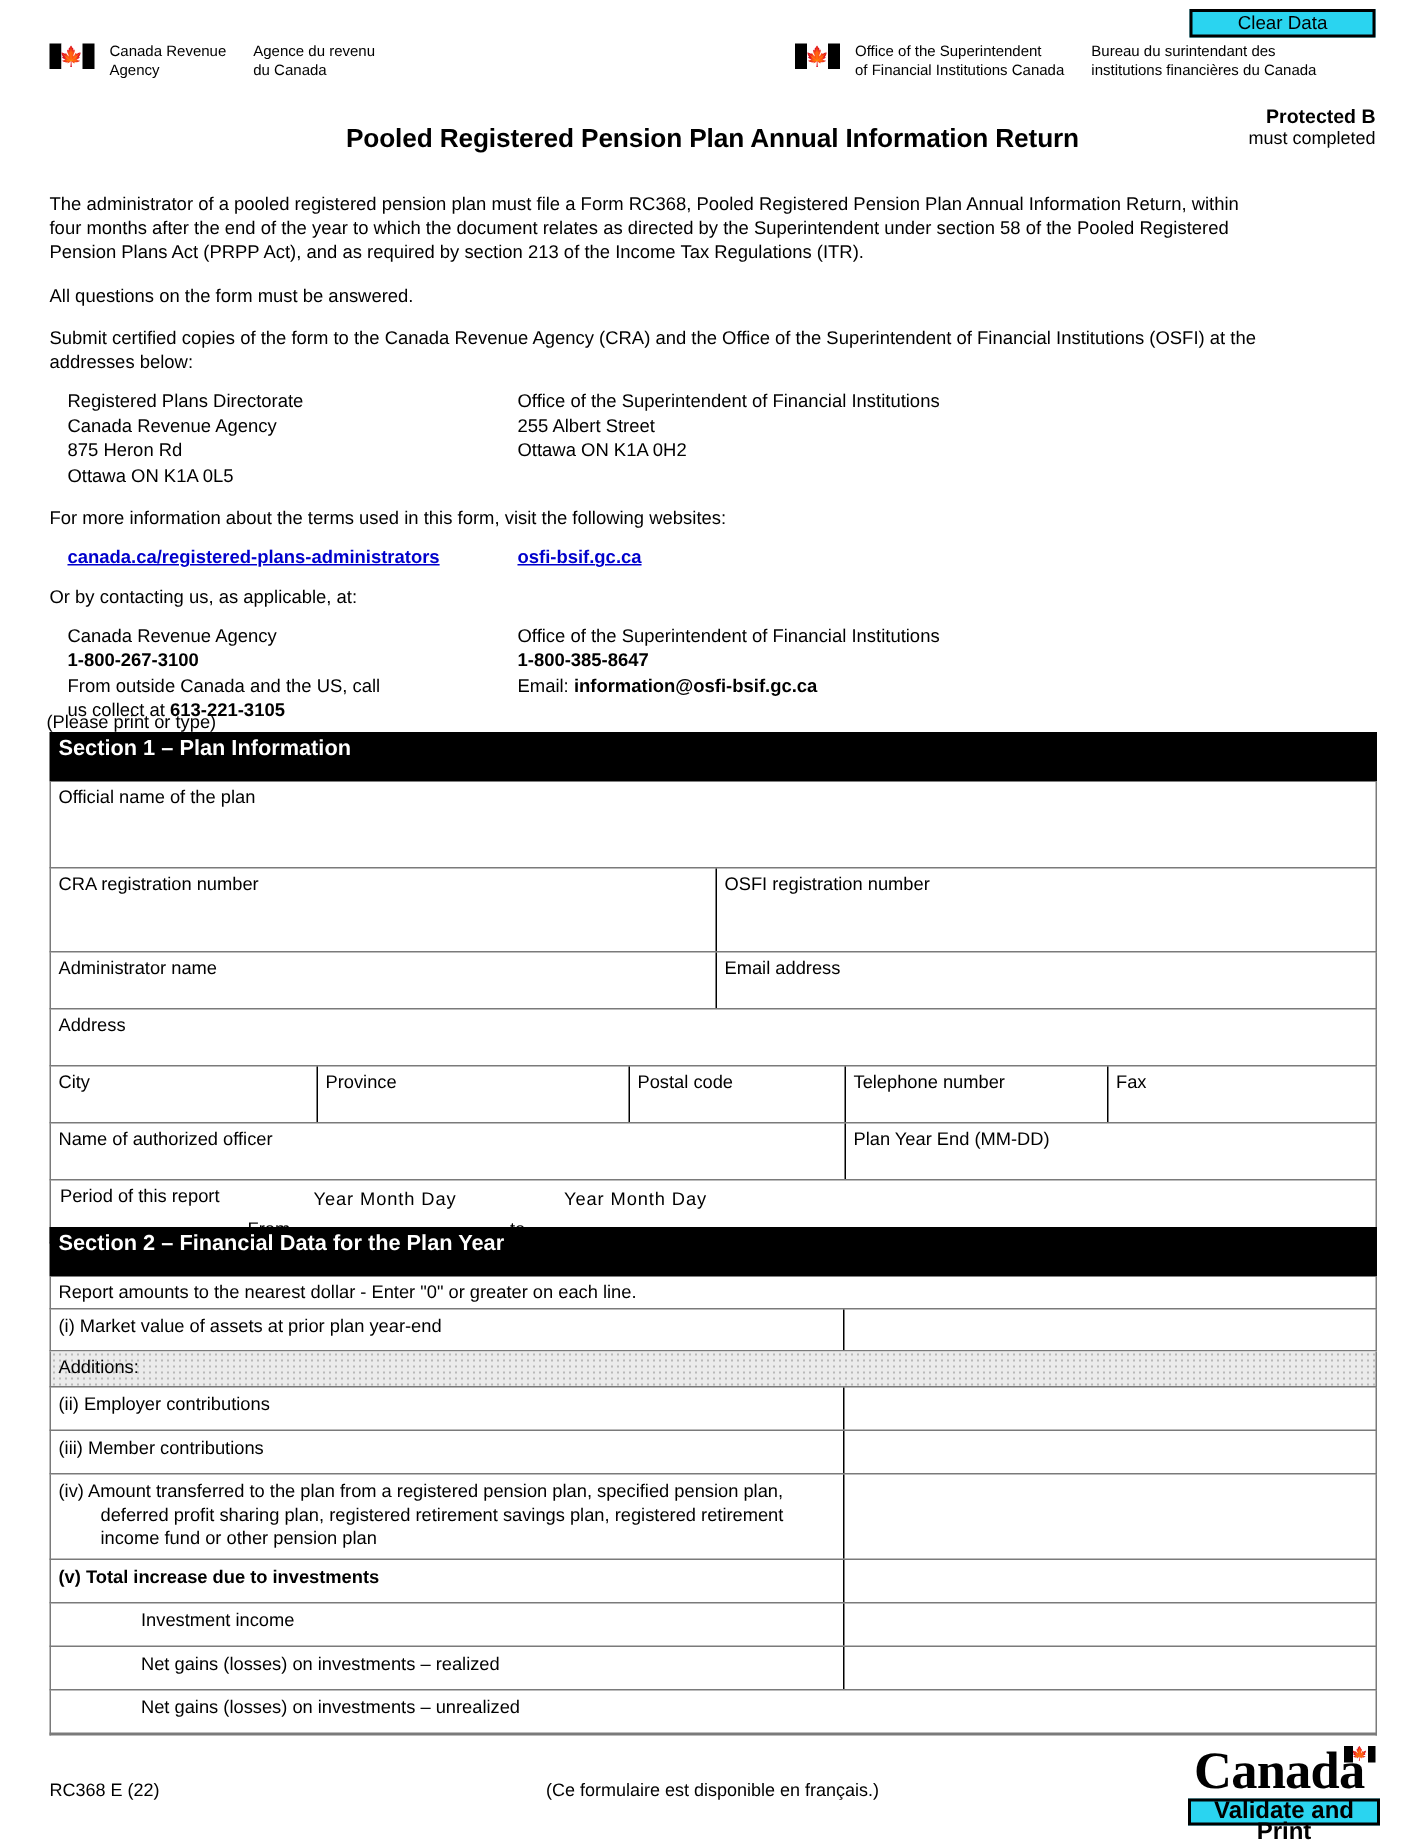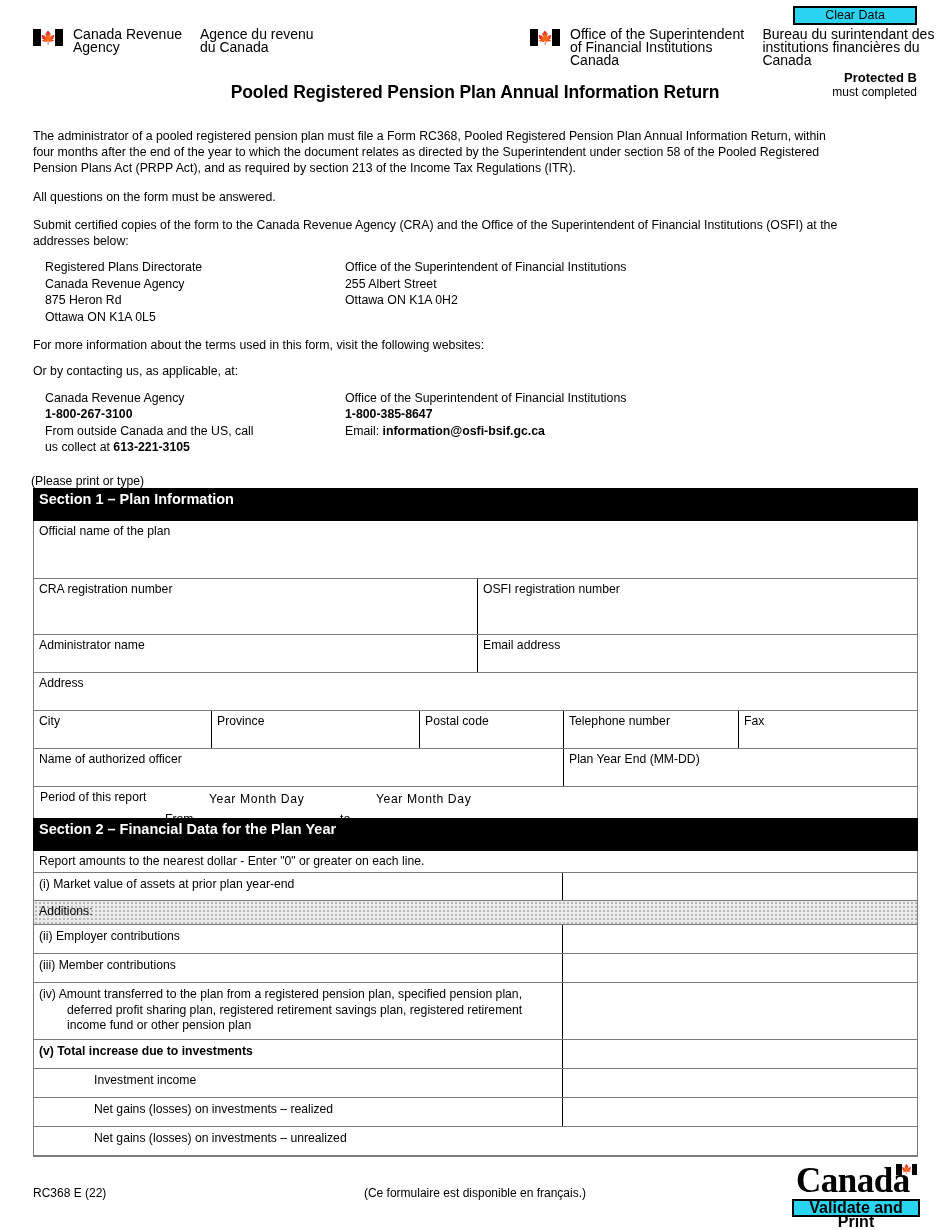--- a/index.html
+++ b/index.html
@@ -72,21 +72,21 @@
     background: #ffffff;
     display: flex;
     align-items: center;
     justify-content: center;
     font-size: 13px;
     line-height: 13px;
     color: #000000;
   }
   .logo-text {
     margin-left: 10px;
-    font-size: 14px;
+    font-size: 10px;
     line-height: 13px;
     white-space: pre-line;
   }
   .logo-text.second { margin-left: 18px; }
 
   
   .form-title {
     position: absolute;
     left: 0;
     top: 82px;
@@ -400,20 +400,24 @@
       </div>
       <div class="addr-col-2">
         <div class="addr-line">Office of the Superintendent of Financial Institutions</div>
         <div class="addr-line">255 Albert Street</div>
         <div class="addr-line">Ottawa ON  K1A 0H2</div>
       </div>
     </div>
 
     <p class="para tight">For more information about the terms used in this form, visit the following websites:</p>
 
+    <div class="links-row">
+      <div class="link-1"><a class="link">canada.ca/registered-plans-administrators</a></div>
+      <div><a class="link">osfi-bsif.gc.ca</a></div>
+    </div>
 
     <p class="para tight">Or by contacting us, as applicable, at:</p>
 
     <div class="contact-grid">
       <div class="contact-col-1">
         <div class="contact-line">Canada Revenue Agency</div>
         <div class="contact-line b">1-800-267-3100</div>
         <div class="contact-line">From outside Canada and the US, call</div>
         <div class="contact-line"><span>us collect at </span><span class="b">613-221-3105</span></div>
       </div>

